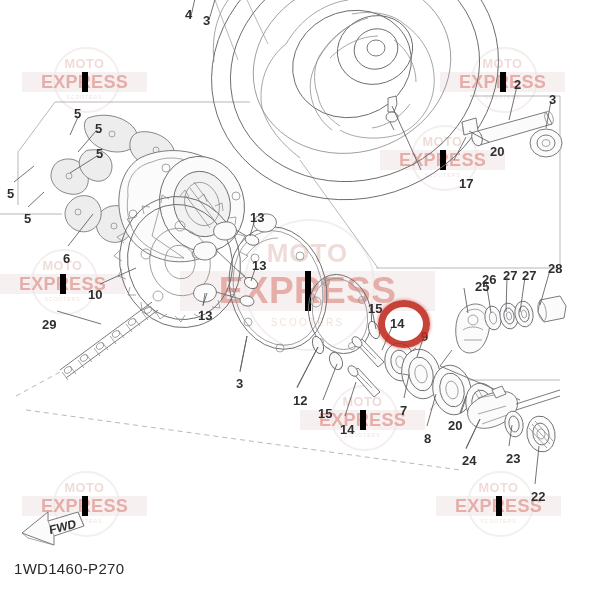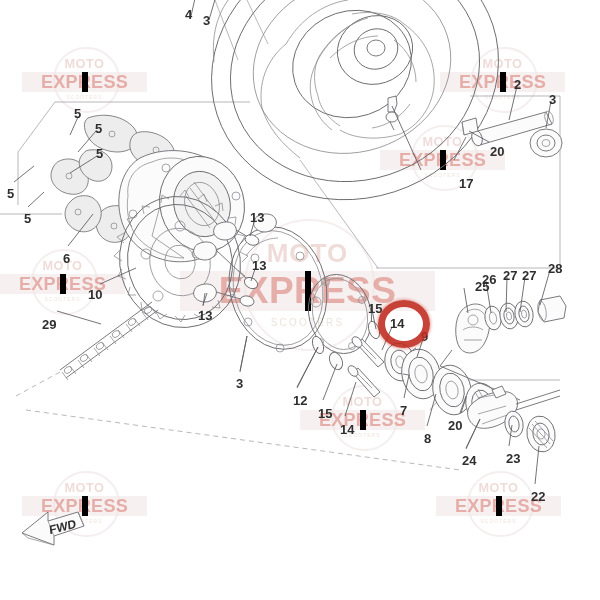--- a/index.html
+++ b/index.html
@@ -452,14 +452,15 @@
       <div class="lbl" style="left: 503px; top: 269px;">27</div>
       <div class="lbl" style="left: 522px; top: 269px;">27</div>
       <div class="lbl" style="left: 548px; top: 262px;">28</div>
       <div class="lbl" style="left: 462px; top: 454px;">24</div>
       <div class="lbl" style="left: 506px; top: 452px;">23</div>
       <div class="lbl" style="left: 531px; top: 490px;">22</div>
     </div>
 
   <div class="hl-ring" style="left:378px;top:300px;width:38px;height:34px;"></div>
 
+  <div class="partno" style="left:14px;top:560px;">1WD1460-P270</div>
 
 </div>
 
 </body></html>

